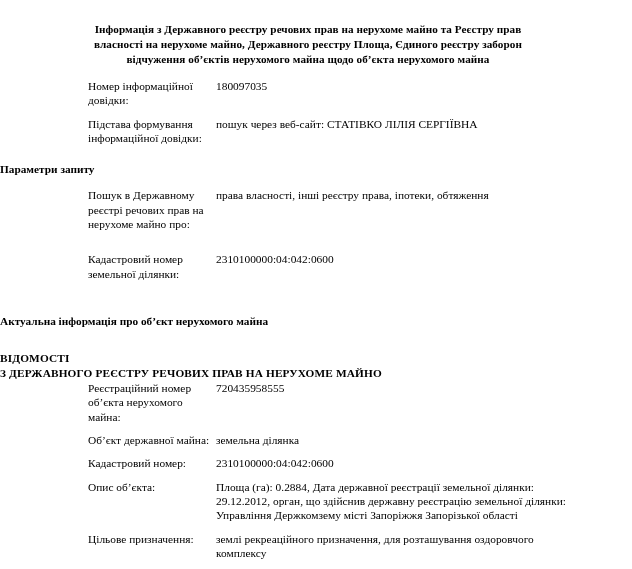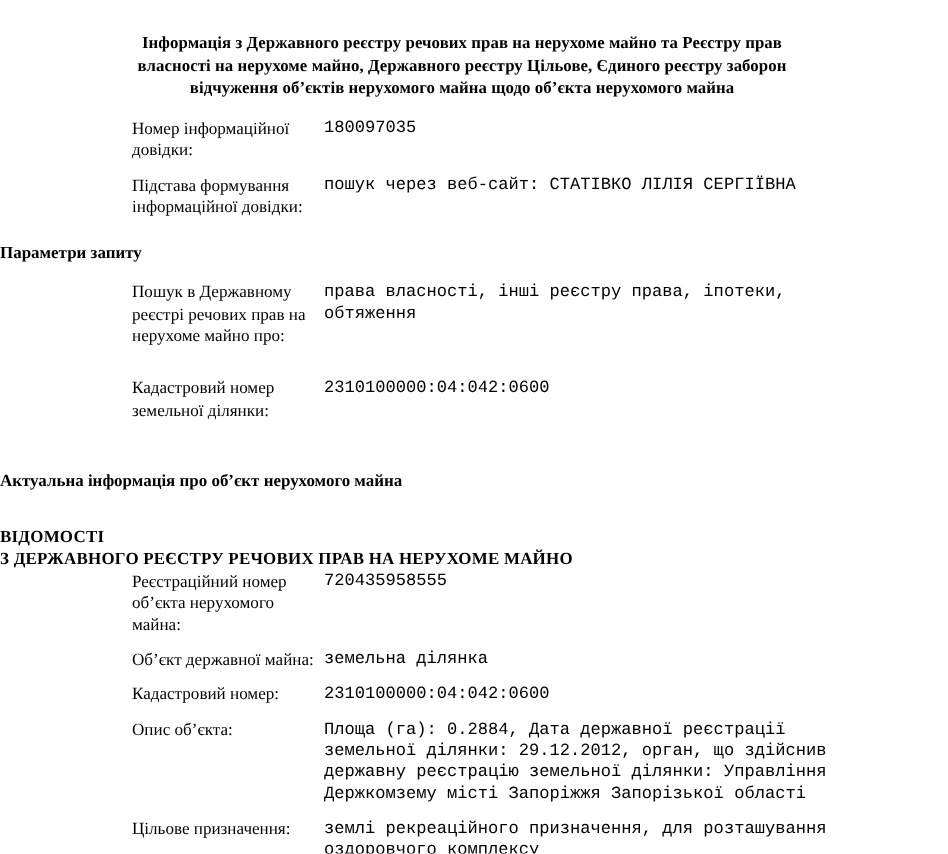--- a/index.html
+++ b/index.html
@@ -51,21 +51,20 @@
     font-size: 11.4px;
     line-height: 1.26;
   }
   .col-label {
     width: 128px;
     padding-left: 88px !important;
     box-sizing: content-box;
   }
   .col-value {
     padding-right: 40px !important;
-    font-family: Liberation Mono, monospace;
   }
 
   .field-row > td {
     padding-bottom: 9px !important;
     margin-top: 32px;
   }
   .field-row.gap > td {
     padding-bottom: 21px !important;
   }
 
@@ -91,21 +90,21 @@
 
   .spacer-top { height: 12px; }
 </style>
 </head>
 <body>
 
 <div class="page">
 
   <div class="doc-title">
     <div>Інформація з Державного реєстру речових прав на нерухоме майно та Реєстру прав</div>
-    <div>власності на нерухоме майно, Державного реєстру Цільове, Єдиного реєстру заборон</div>
+    <div>власності на нерухоме майно, Державного реєстру Площа, Єдиного реєстру заборон</div>
     <div>відчуження об’єктів нерухомого майна щодо об’єкта нерухомого майна</div>
   </div>
 
   <div class="spacer-top"></div>
 
   <table class="fields">
     <tbody>
       <tr class="field-row">
         <td class="col-label">Номер інформаційної довідки:</td>
         <td class="col-value">180097035</td>

